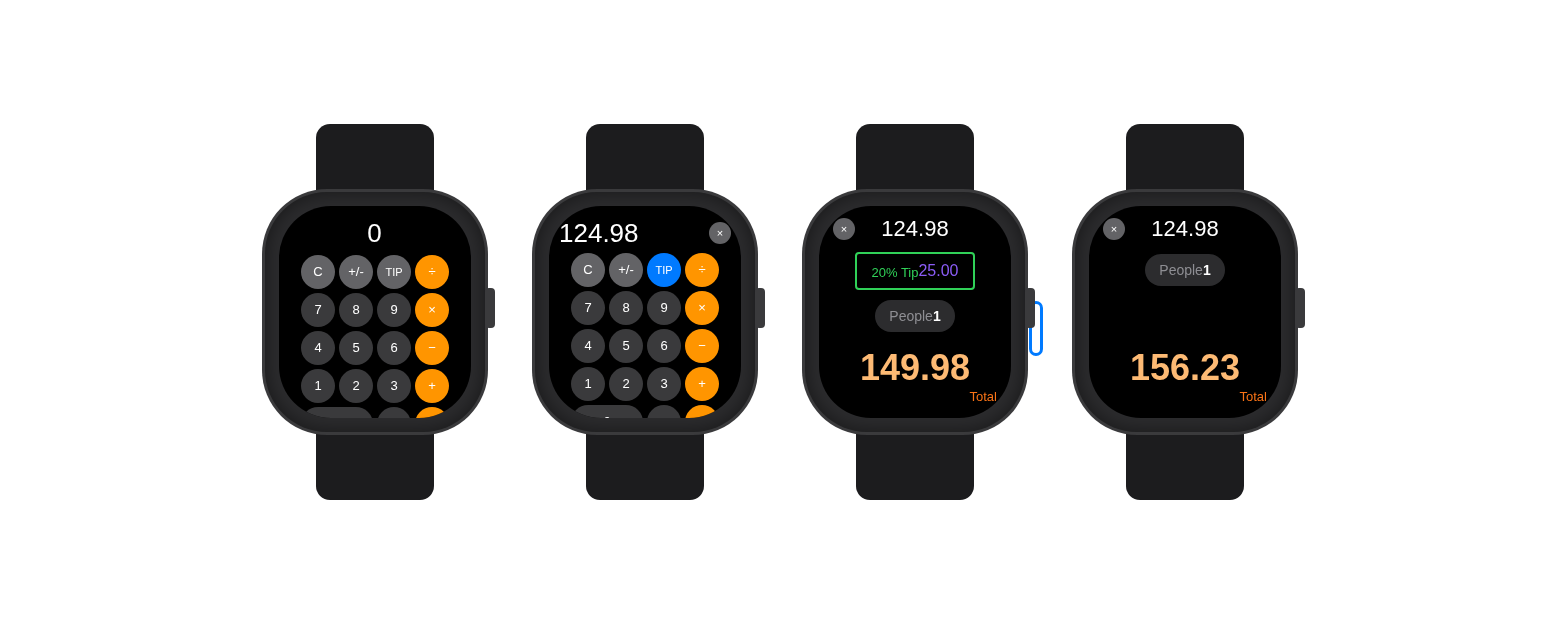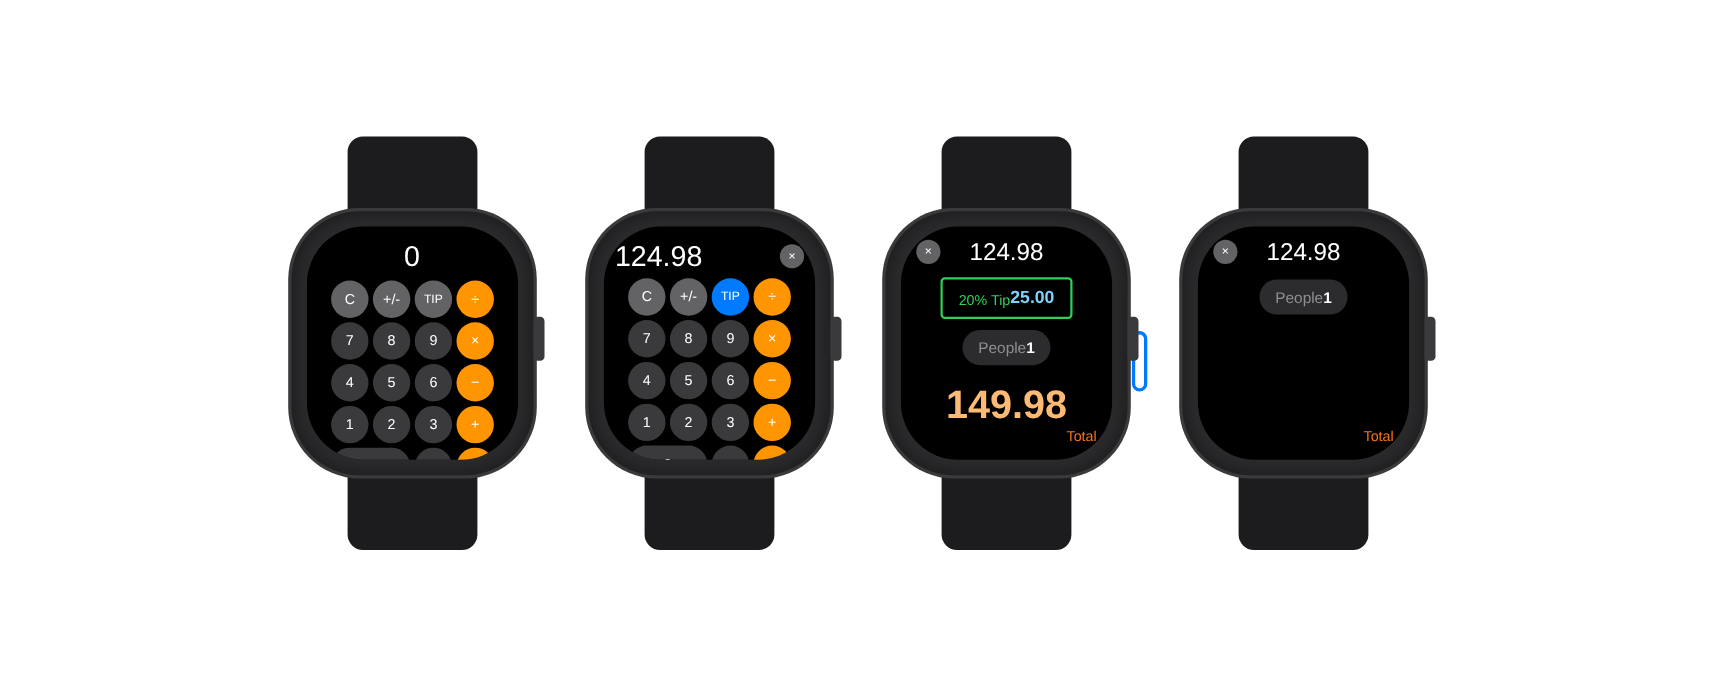--- a/index.html
+++ b/index.html
@@ -153,22 +153,22 @@
     }
 
     .tip-label {
       color: #30D158;
       font-size: 13px;
       font-weight: 500;
     }
 
     .tip-value {
       font-size: 16px;
-      font-weight: 700;
-      color: #7dd3fc;
+      font-weight: 400;
+      color: #8b5cf6;
     }
 
     .people-row {
       margin: 6px 12px;
       background: #2c2c2e;
       border-radius: 18px;
       padding: 8px 14px;
       display: flex;
       align-items: center;
       justify-content: flex-start;
@@ -386,20 +386,21 @@
           <div style="width:22px;"></div>
         </div>
 
 
         <div class="people-row">
           <span>People</span>
           <span class="people-count">1</span>
         </div>
 
         <div class="total-section">
+          <div class="total-amount">156.23</div>
           <div class="total-label">Total</div>
         </div>
       </div>
     </div>
     <div class="band-segment-bottom"></div>
   </div>
 
 </div>
 
 </body></html>

